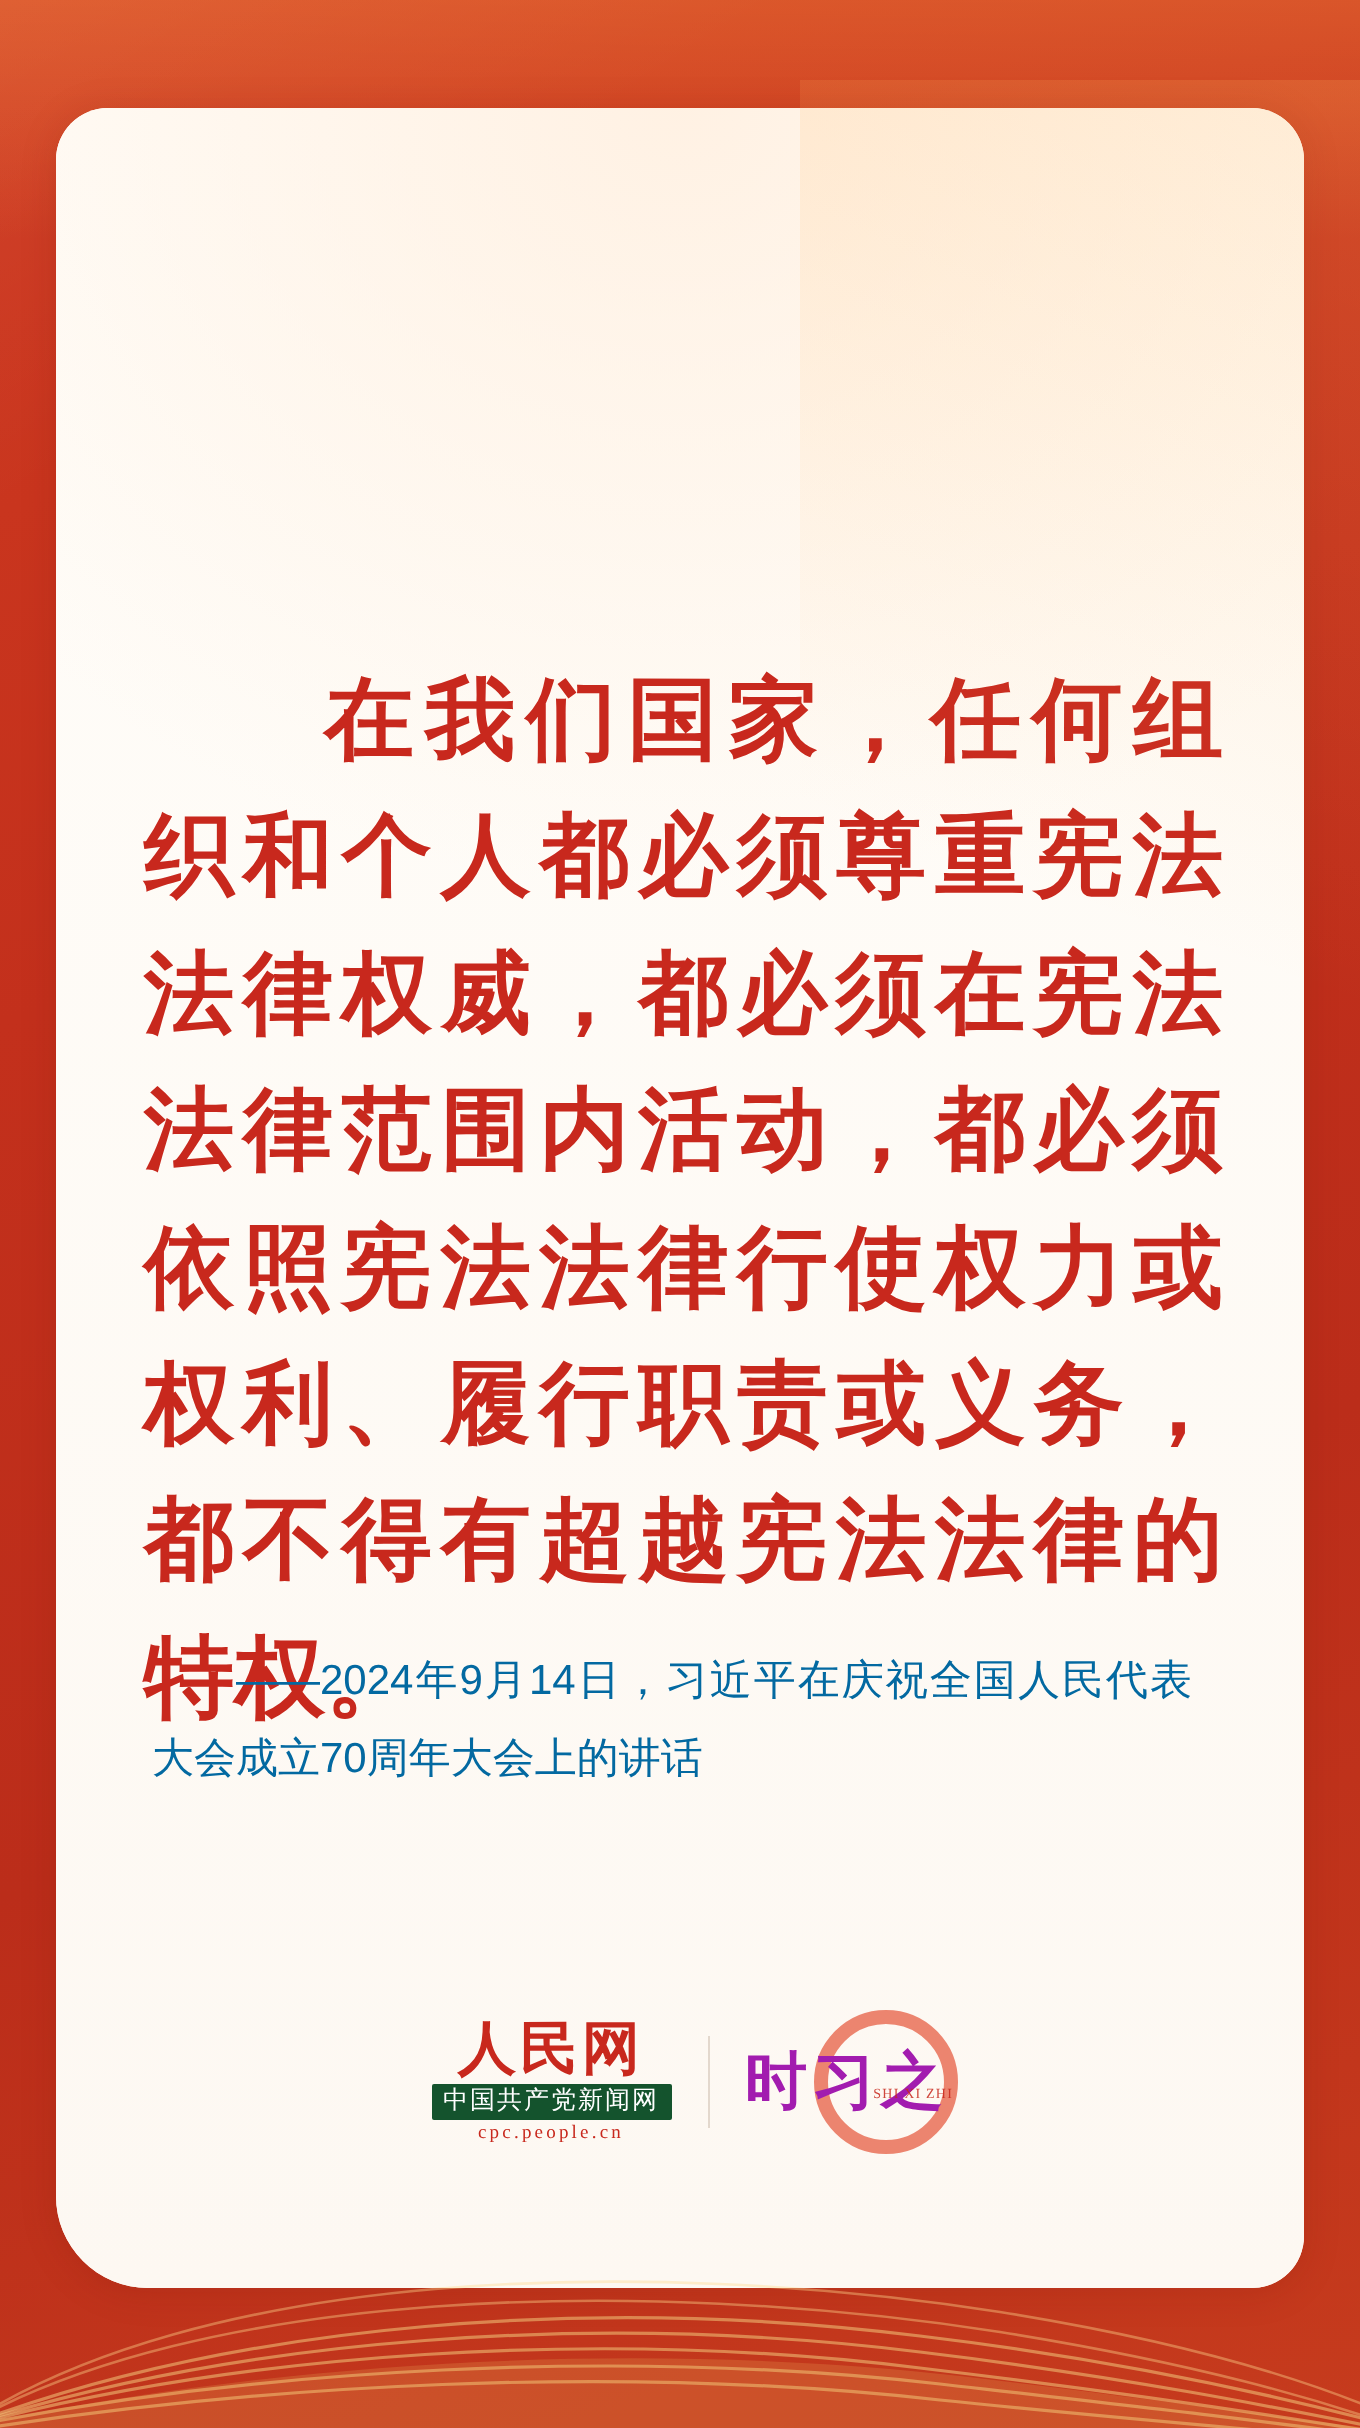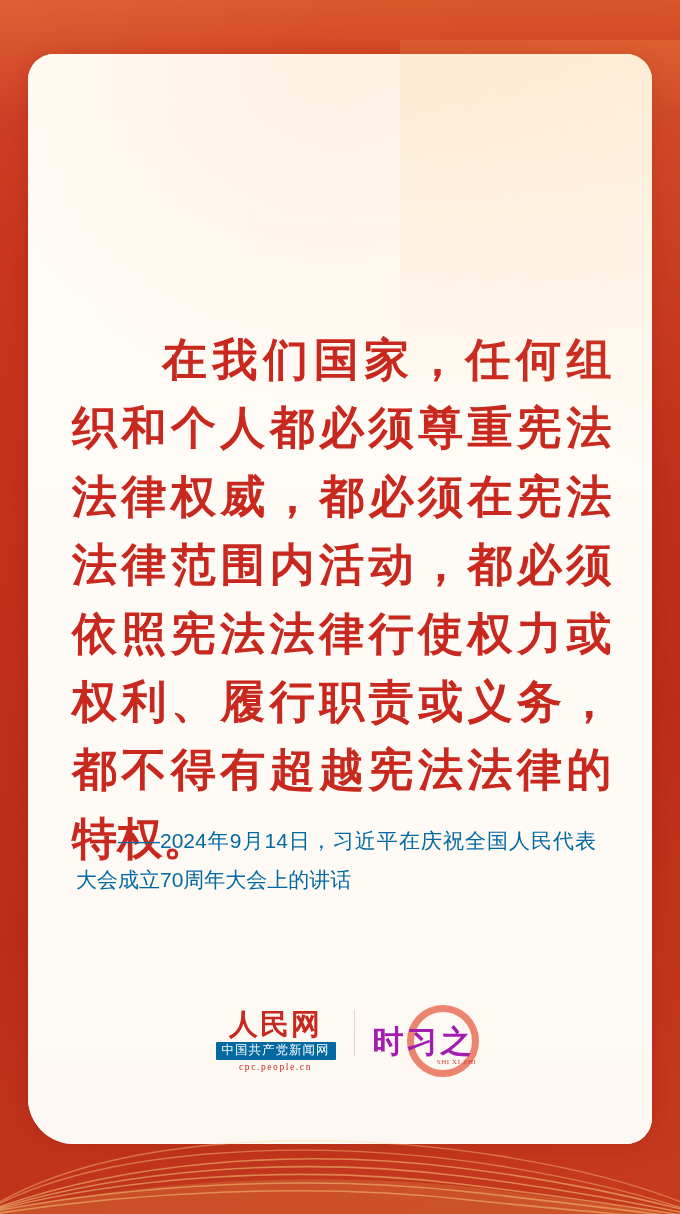--- a/index.html
+++ b/index.html
@@ -121,41 +121,42 @@
     text-align: justify;
     font-family: "Liberation Sans", sans-serif;
   }
 
   .logos {
     position: absolute;
     left: 0;
     right: 0;
     bottom: 72px;
     display: flex;
+    align-items: center;
     justify-content: center;
     gap: 18px;
     margin-left: 16px;
   }
 
   .people-logo {
     display: flex;
     flex-direction: column;
     align-items: center;
     gap: 3px;
   }
   .people-logo .pl-main {
     color: #c8281d;
     font-family: "DejaVu Serif", "Liberation Serif", serif;
     font-weight: 700;
     font-size: 29px;
     letter-spacing: 2px;
     line-height: 1;
   }
   .people-logo .pl-sub {
-    background: #0369a1;
+    background: #14532d;
     color: #fff;
     font-size: 12.5px;
     letter-spacing: 1px;
     padding: 2px 6px 3px;
     line-height: 1;
     border-radius: 1px;
   }
   .people-logo .pl-url {
     color: #c8281d;
     font-family: Liberation Serif, serif;

